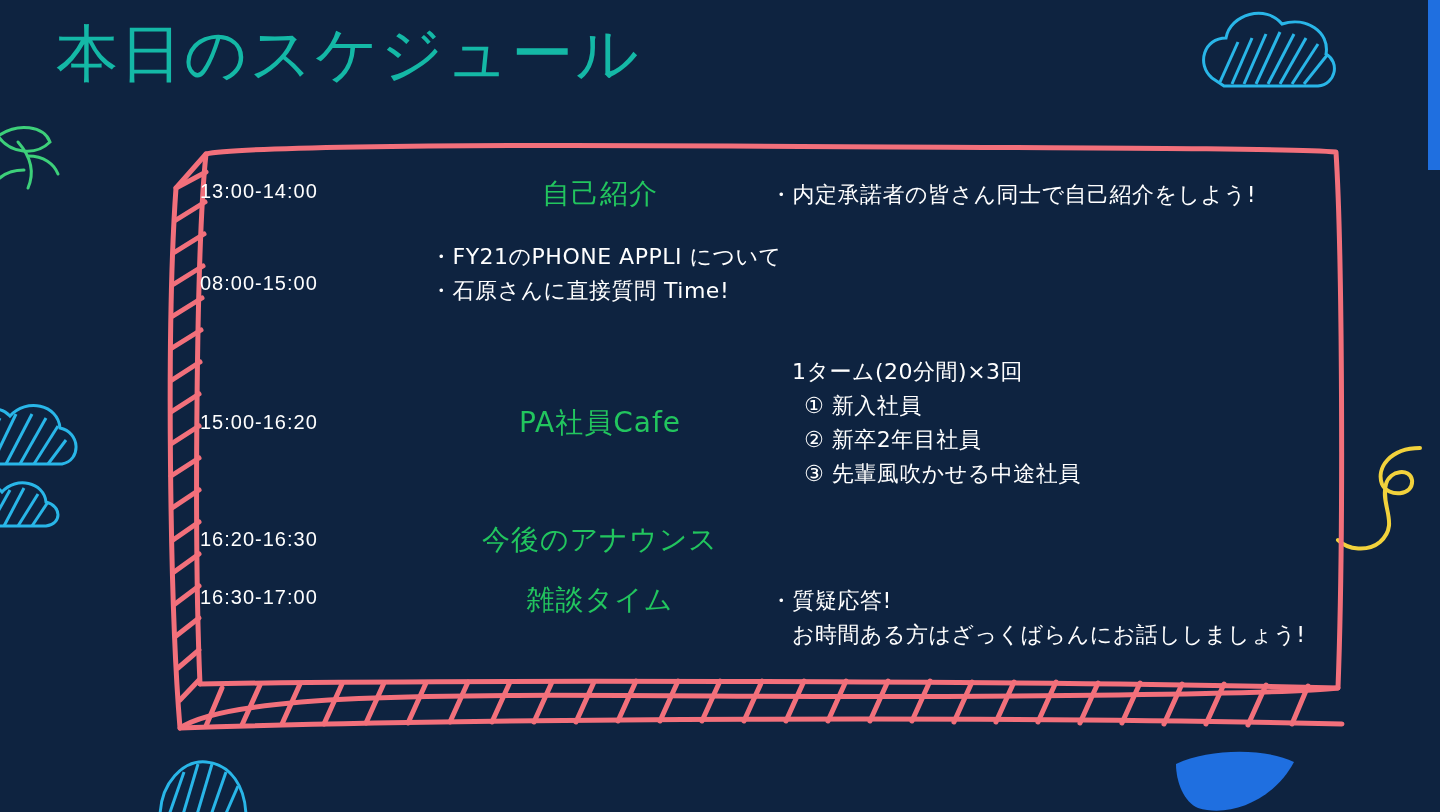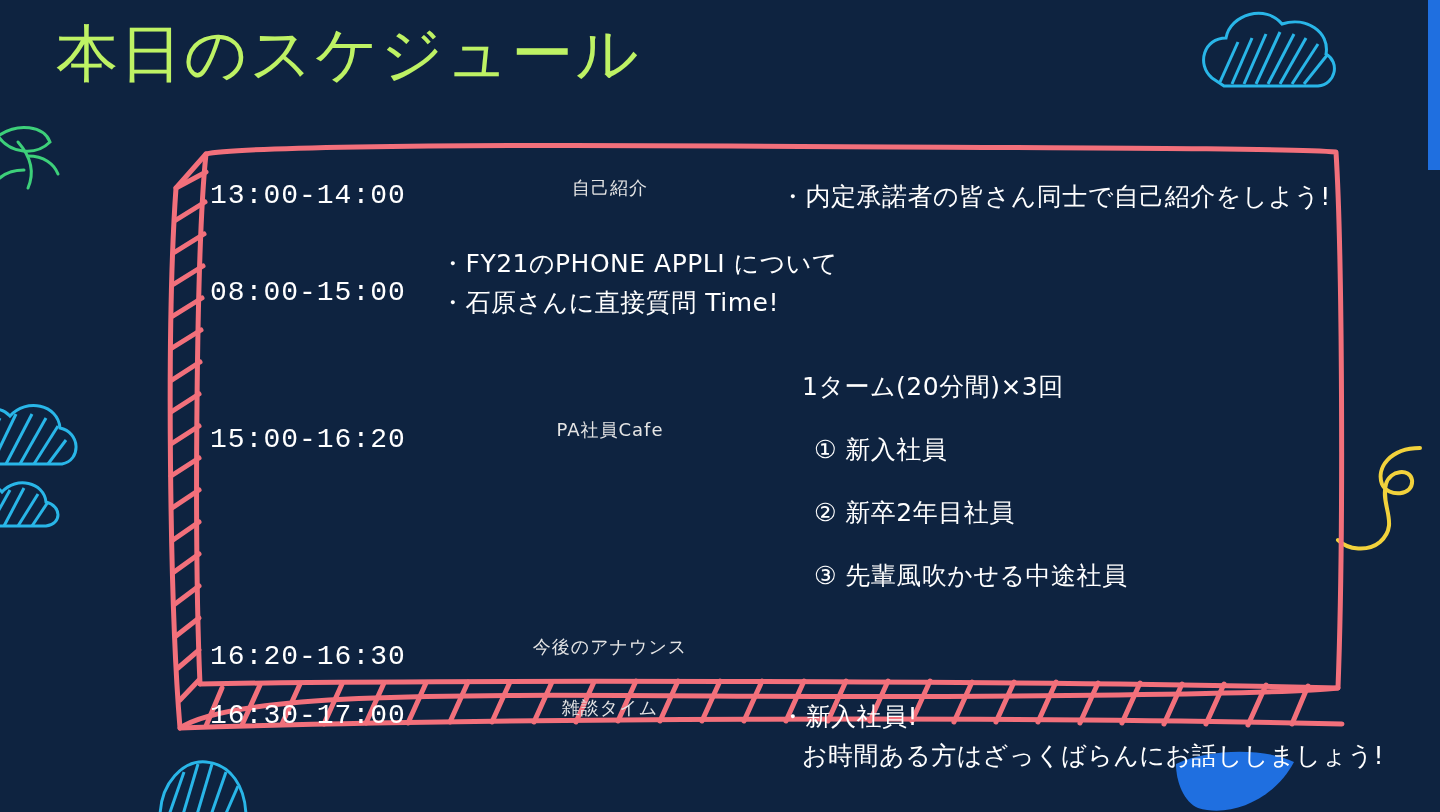--- a/index.html
+++ b/index.html
@@ -29,21 +29,21 @@
 
   
   .title {
     position: absolute;
     left: 56px;
     top: 18px;
     font-size: 62px;
     line-height: 1.15;
     letter-spacing: 2px;
     font-weight: 400;
-    color: #bef264;
+    color: #14b8a6;
     white-space: nowrap;
   }
 
   
   #frame-svg {
     position: absolute;
     left: 110px;
     top: 128px;
   }
 
@@ -55,54 +55,53 @@
     width: 1140px;
   }
   .row {
     display: flex;
     align-items: flex-start;
     width: 100%;
   }
   .cell-time {
     width: 230px;
     flex: 0 0 230px;
-    font-family: Liberation Mono, monospace;
-    font-size: 28px;
+    font-family: Liberation Sans, sans-serif;
+    font-size: 20px;
     letter-spacing: 1px;
     color: #ffffff;
     white-space: nowrap;
     padding-top: 4px;
-    padding-left: 10px;
   }
   .cell-title {
     width: 340px;
     flex: 0 0 340px;
     text-align: center;
-    font-size: 18px;
+    font-size: 28px;
     line-height: 1.30;
-    color: #e5e5e5;
+    color: #22c55e;
     letter-spacing: 1px;
   }
   .cell-detail {
     flex: 1 1 auto;
-    font-size: 25px;
+    font-size: 22px;
     line-height: 1.55;
     color: #ffffff;
     letter-spacing: .5px;
     padding-top: 2px;
   }
   .detail-line { white-space: pre; }
   .indent-1 { padding-left: 22px; }
-  .indent-2 { padding-left: 34px; margin-top: 24px; }
+  .indent-2 { padding-left: 34px; }
 
   
   #row-0 { margin-top: 6px; }
   #row-1 { margin-top: 26px; }
   #row-2 { margin-top: 44px; }
-  #row-3 { margin-top: 40px; }
+  #row-3 { margin-top: 31px; }
   #row-4 { margin-top: 24px; }
 
   
   #row-1 .cell-time { padding-top: 34px; }
   #row-2 .cell-time { padding-top: 58px; }
   #row-2 .cell-title { padding-top: 52px; }
   #row-3 .cell-time { padding-top: 6px; }
   #row-4 .cell-time { padding-top: 4px; }
 </style>
 </head>
@@ -265,18 +264,18 @@
 
   <div class="row" id="row-3">
     <div class="cell-time">16:20-16:30</div>
     <div class="cell-title">今後のアナウンス</div>
   </div>
 
   <div class="row" id="row-4">
     <div class="cell-time">16:30-17:00</div>
     <div class="cell-title">雑談タイム</div>
     <div class="cell-detail">
-      <div class="detail-line">・新入社員!</div>
+      <div class="detail-line">・質疑応答!</div>
       <div class="detail-line indent-1">お時間ある方はざっくばらんにお話ししましょう!</div>
     </div>
   </div>
 
 </div>
 
 </body></html>

